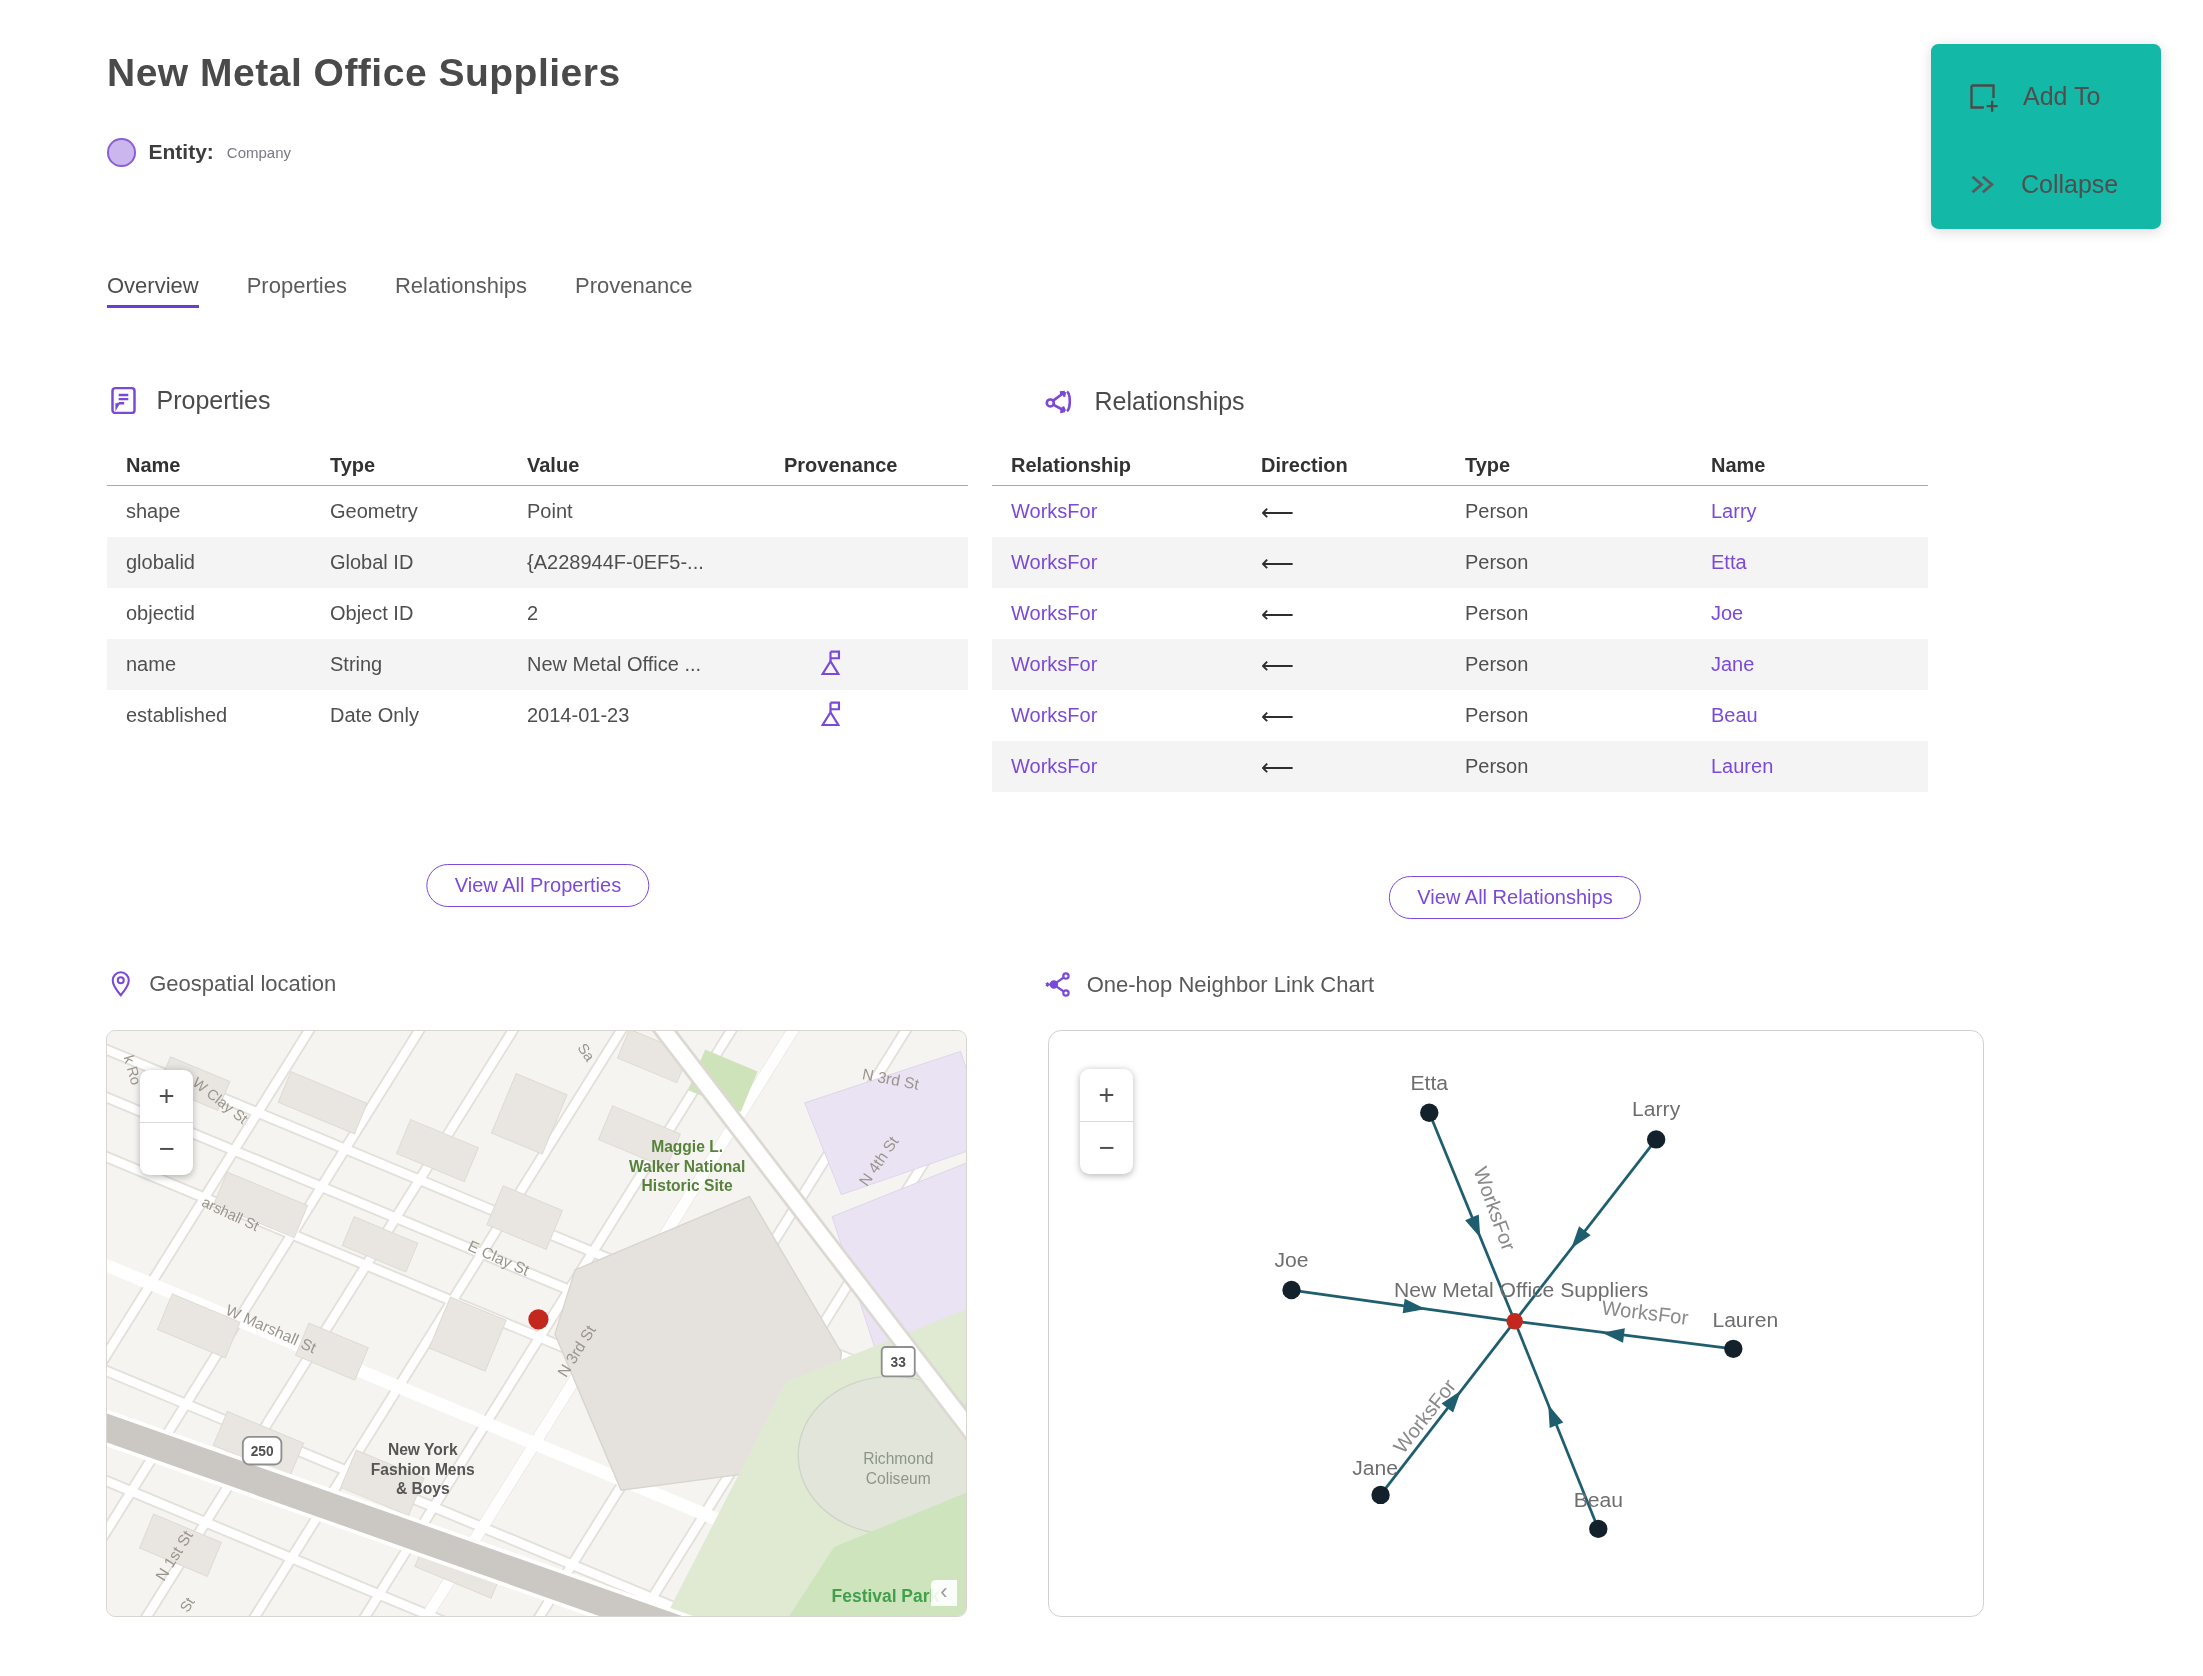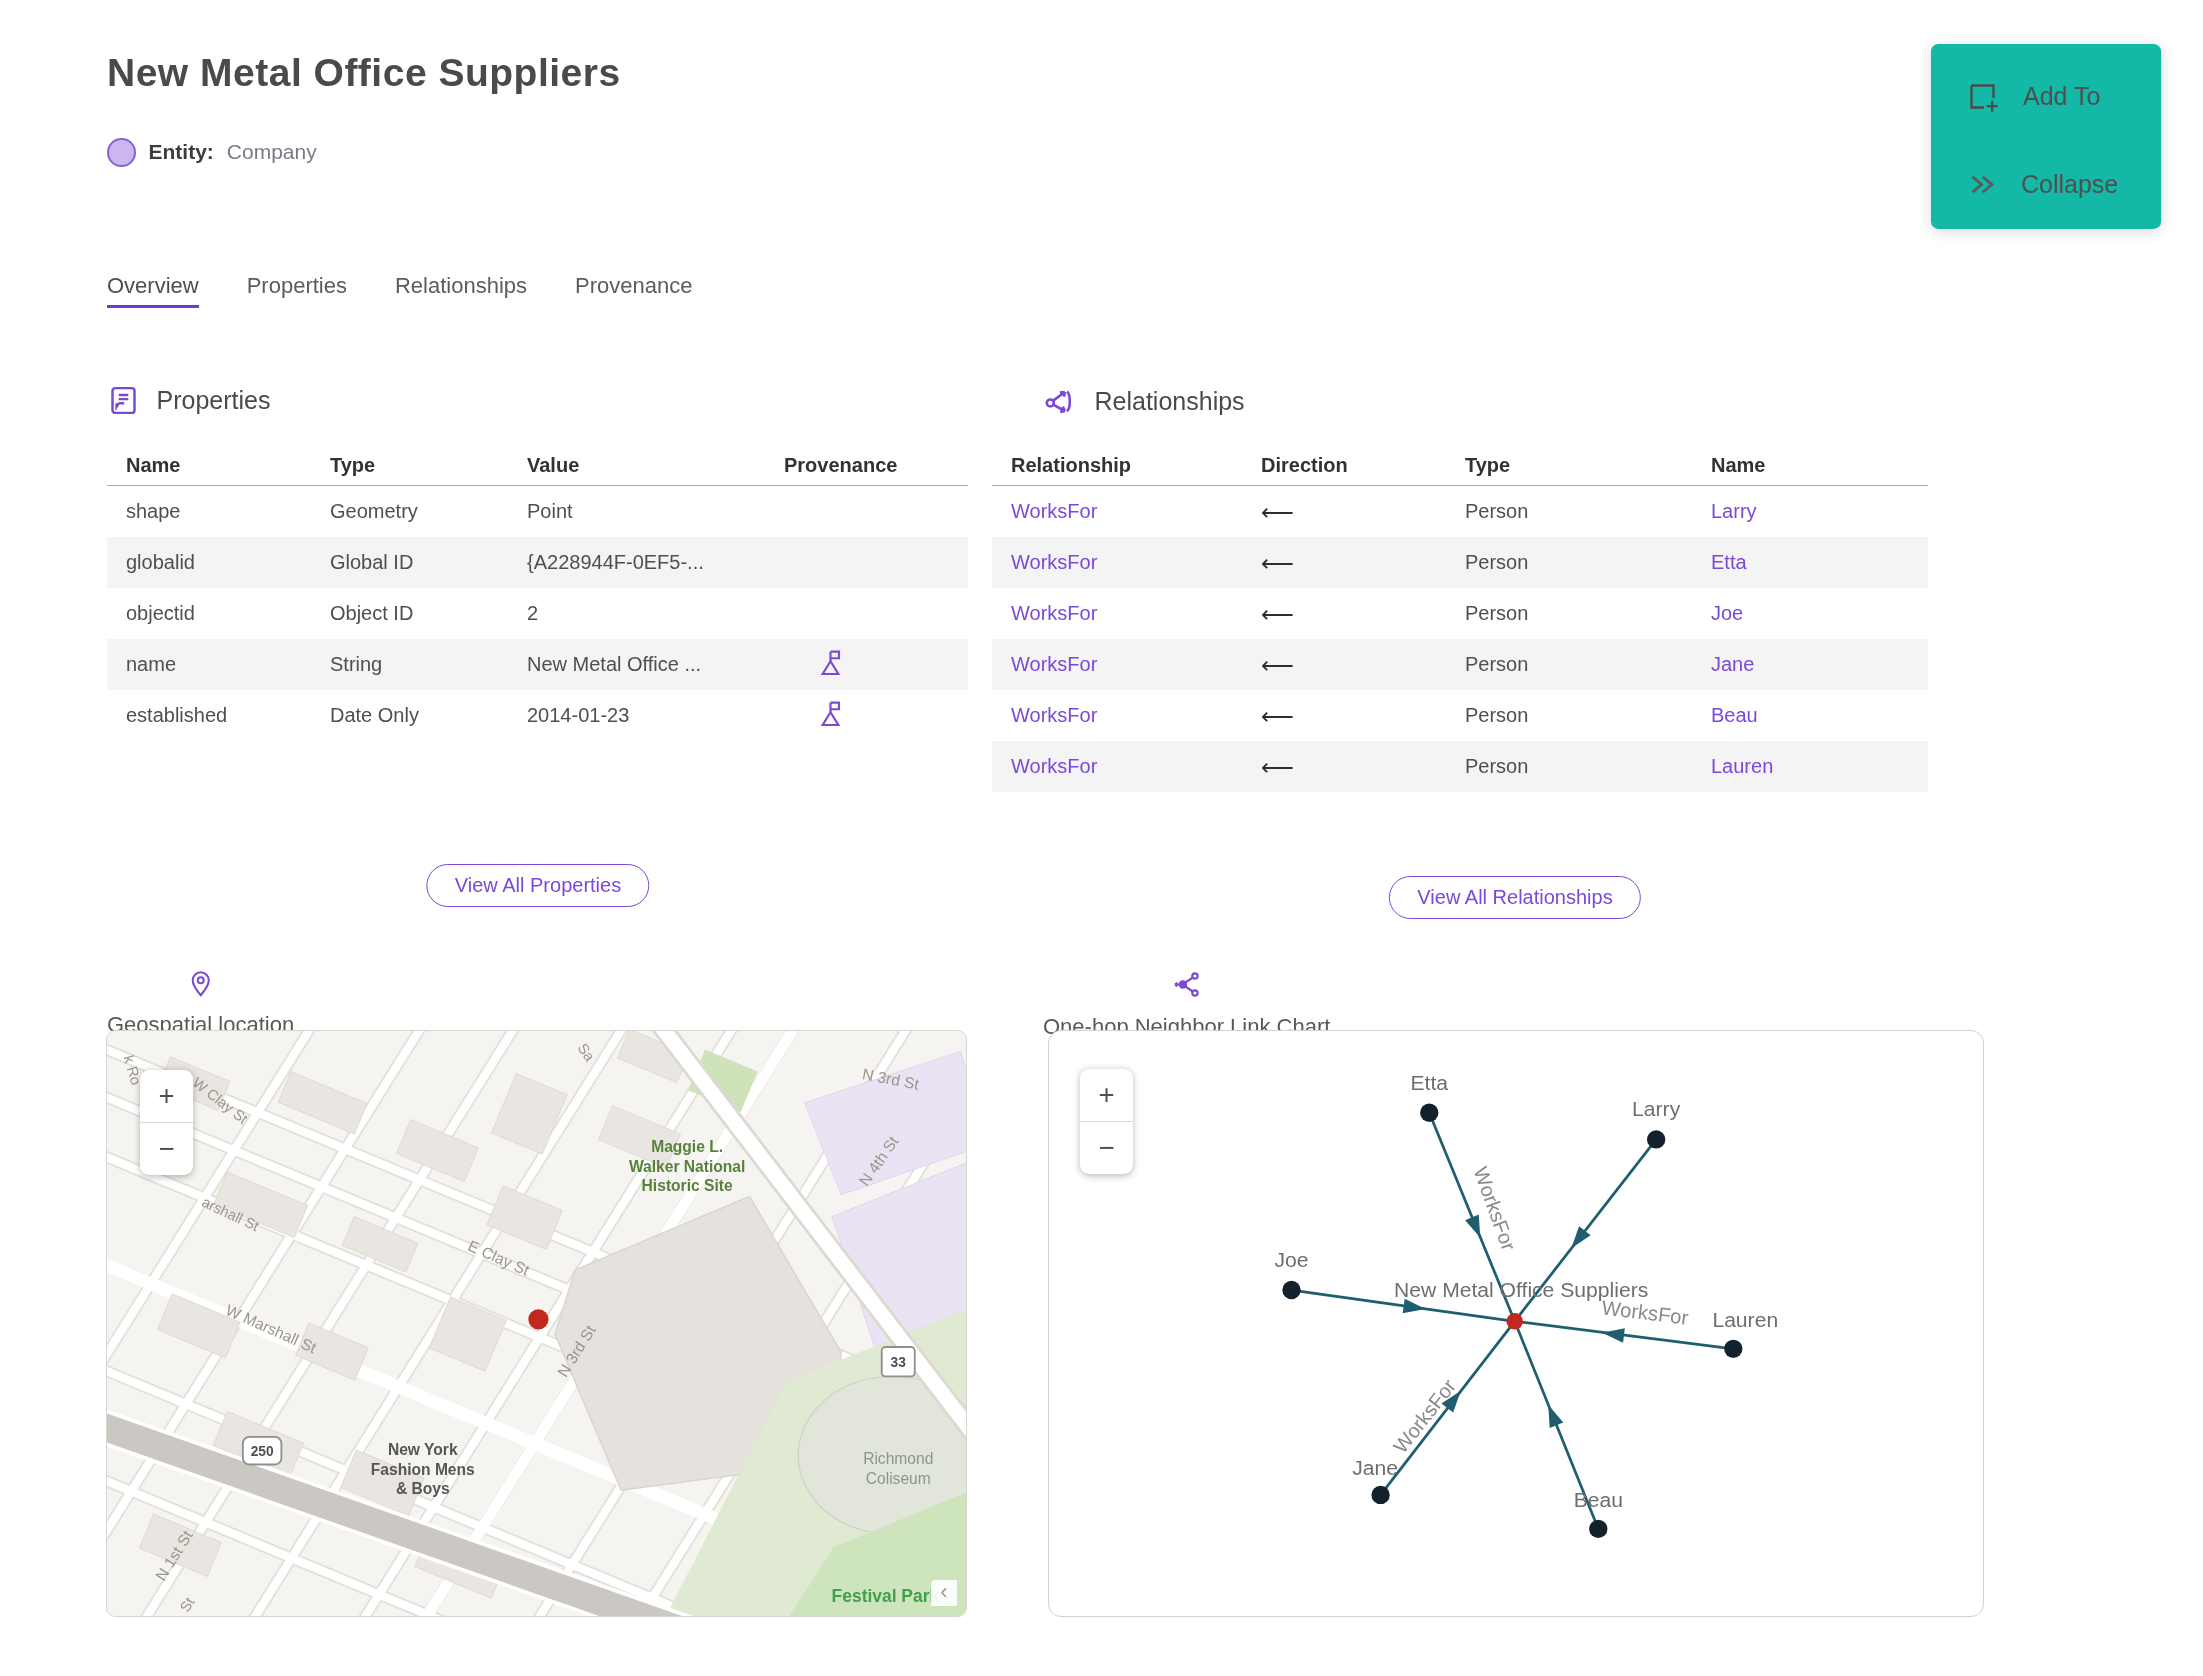--- a/index.html
+++ b/index.html
@@ -4,39 +4,39 @@
 <style>
   * { margin:0; padding:0; box-sizing:border-box; }
   html,body { background:#ffffff; font-family:"Liberation Sans", sans-serif; }
   #page { position:relative; width:2204px; height:1677px; background:#fff; overflow:hidden; }
 
   
   .title { position:absolute; left:107px; top:51px; font-size:39px; font-weight:700; color:#4a4a4a; letter-spacing:0.5px; }
   .entity-row { position:absolute; left:107px; top:138px; display:flex; align-items:center; gap:13px; }
   .entity-dot { width:28.5px; height:28.5px; border-radius:50%; background:#cbb7ee; border:2.8px solid #8a5fd8; }
   .entity-label { font-size:21px; font-weight:700; color:#3d3d3d; }
-  .entity-type { font-size:21px; color:#7d7887; }
+  .entity-type { font-size:15px; color:#7d7887; }
 
   
   .flyout { position:absolute; left:1931px; top:44px; width:230px; height:185px;
             background:#14b8a6; border-radius:7.3px; box-shadow:0 2.8px 13px rgba(0,0,0,.14); }
   .flyout-item { position:absolute; left:0; width:100%; height:64px; display:flex; align-items:center; gap:24px;
                  padding-left:35px; cursor:pointer; font-size:25px; color:#4f4f4f; }
   .flyout-item.add { top:20px; }
   .flyout-item.col { top:108px; }
 
   
   .tabs { position:absolute; left:107px; top:273px; display:flex; gap:48px; }
   .tab { font-size:22px; color:#5c5c5c; padding-bottom:6px; cursor:pointer; border-bottom:3.7px solid transparent; }
   .tab.active { color:#4d4d4d; border-bottom-color:#6c3dd1; }
 
   
   .sect-head { position:absolute; display:flex; align-items:center; gap:16.5px; }
   .sect-head .txt { font-size:25px; color:#4a4a4a; }
-  .subhead { position:absolute; display:flex; align-items:center; gap:14.7px;flex-direction:column; }
+  .subhead { position:absolute; display:flex; align-items:center; gap:14.7px; }
   .subhead .txt { font-size:22px; color:#595959; }
 
   
   .tbl { position:absolute; font-size:20px; color:#4f4f4f; }
   .tbl .hrow { display:grid; align-items:center; height:40px; font-weight:700; color:#323232;
                border-bottom:0.9px solid #a8a8a8; }
   .tbl .row { display:grid; align-items:center; height:51px; }
   .tbl .row.alt { background:#f4f4f4; }
   .props .hrow, .props .row { grid-template-columns:204px 197px 257px 1fr; }
   .rels  .hrow, .rels  .row { grid-template-columns:250px 204px 246px 1fr; }

